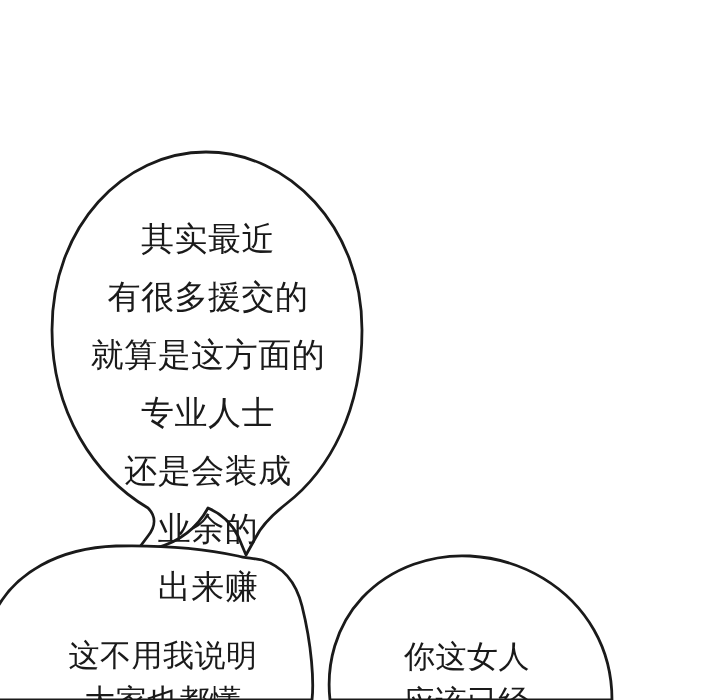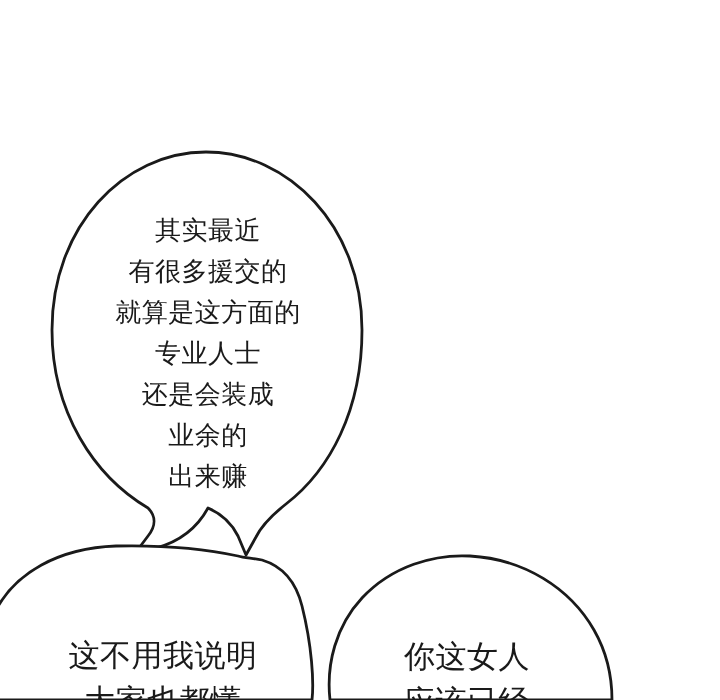--- a/index.html
+++ b/index.html
@@ -32,22 +32,22 @@
     font-family: "Liberation Sans", "DejaVu Sans", sans-serif;
     font-weight: 400;
     white-space: pre;
     letter-spacing: 0.5px;
     user-select: none;
   }
   #main-bubble-text {
     left: 58px;
     top: 210px;
     width: 300px;
-    font-size: 26px;
-    line-height: 41px;
+    font-size: 33px;
+    line-height: 58px;
   }
   #left-bubble-text {
     left: 18px;
     top: 633px;
     width: 290px;
     font-size: 31px;
     line-height: 45px;
   }
   #right-bubble-text {
     left: 358px;

